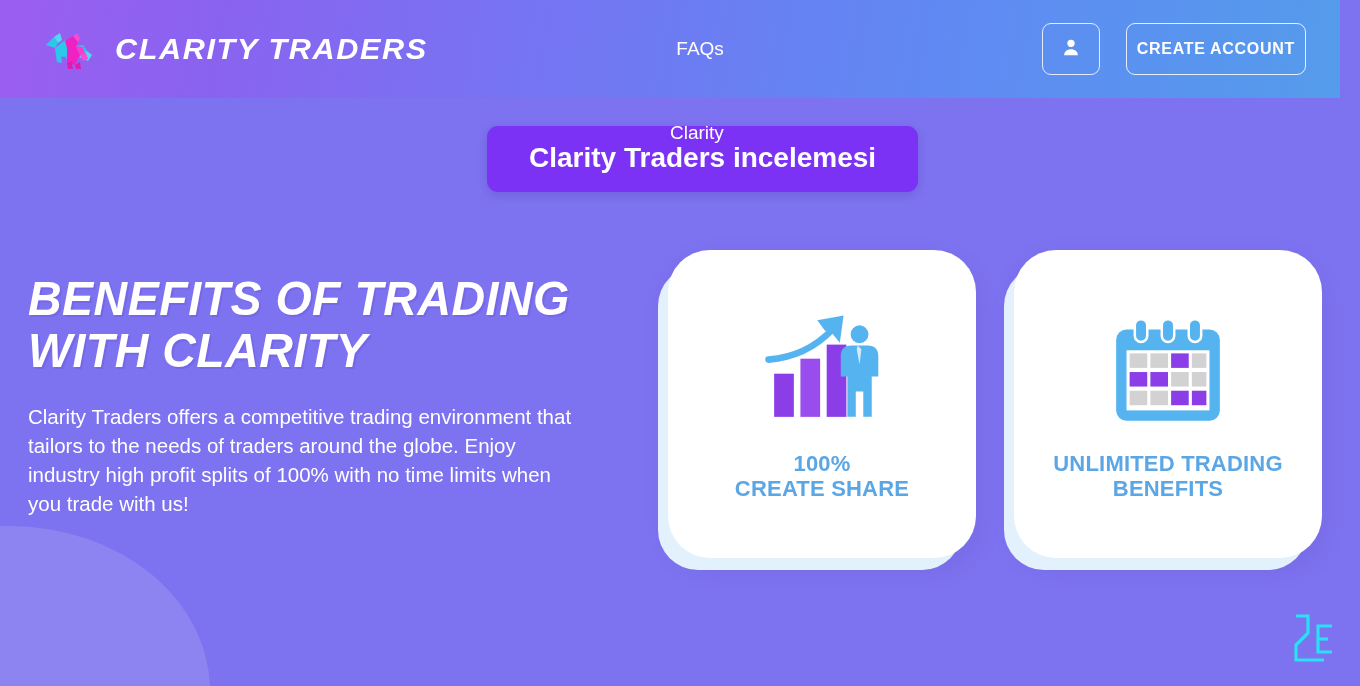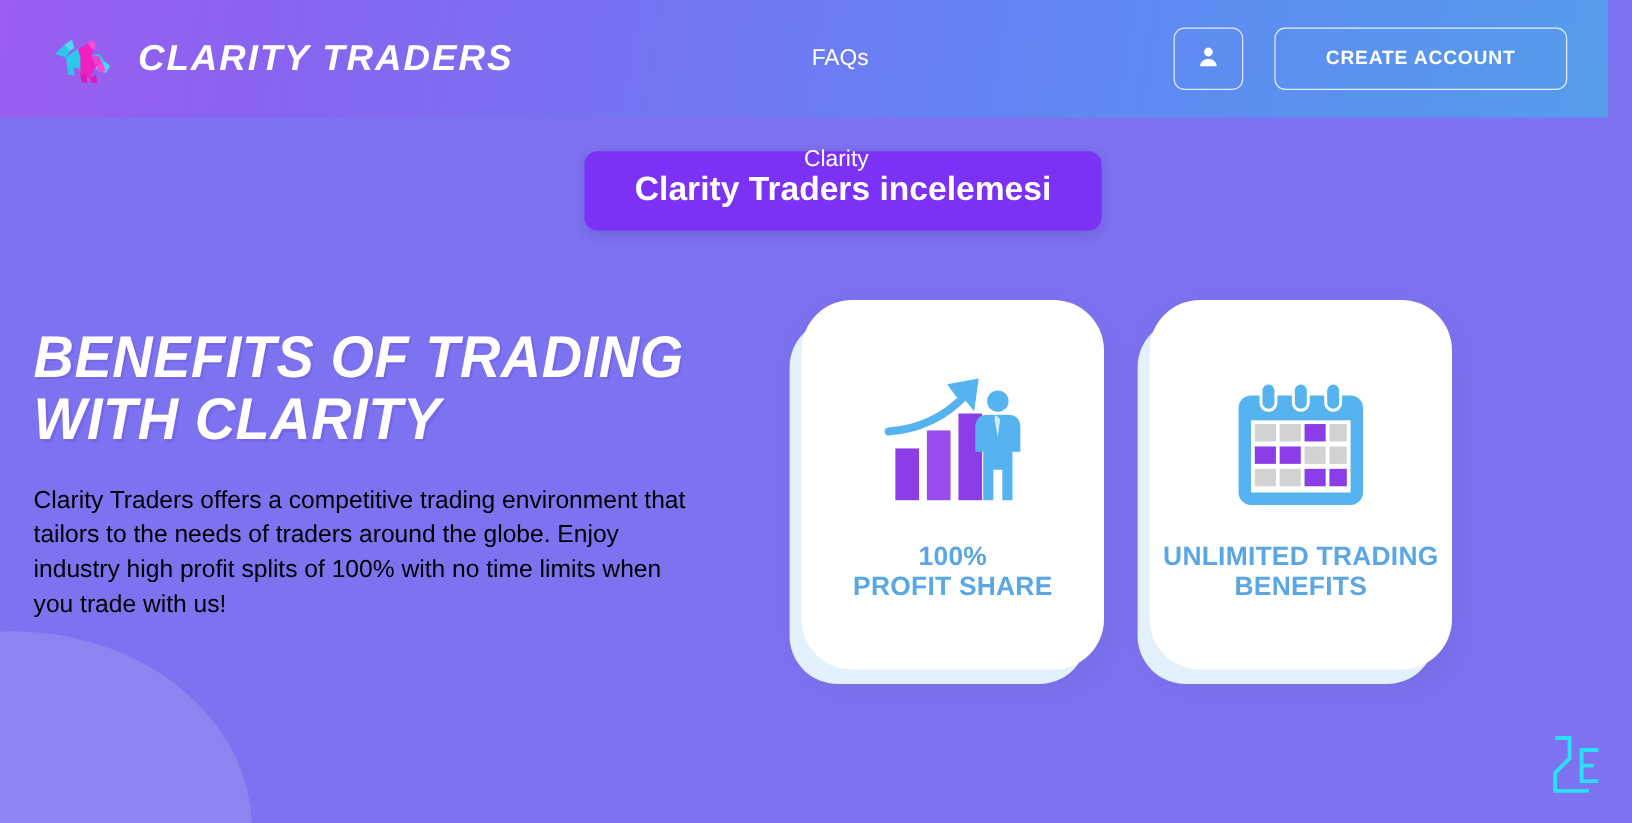--- a/index.html
+++ b/index.html
@@ -38,21 +38,21 @@
     cursor:pointer;
   }
 
   .header-actions { display:flex; align-items:center; gap:26px; margin-left:auto; margin-right:34px; }
   .icon-btn {
     width:58px; height:52px; border:1.6px solid rgba(255,255,255,.82);
     border-radius:9px; background:transparent; cursor:pointer;
     display:flex; align-items:center; justify-content:center;
   }
   .cta-btn {
-    height:52px; padding:0 42px; border:1.6px solid rgba(255,255,255,.85);
+    height:52px; padding:0 10px; border:1.6px solid rgba(255,255,255,.85);
     border-radius:9px; background:transparent; cursor:pointer;
     color:#fff; font-size:16px; font-weight:bold; letter-spacing:.7px;
     display:flex; align-items:center; justify-content:center; white-space:nowrap;
   }
 
   
   .badge {
     position:absolute; left:487px; top:126px;
     padding:16px 42px 18px; border-radius:11px;
     background:#7c32f5; color:#fff;
@@ -63,28 +63,28 @@
   
   .left-col { position:absolute; left:28px; top:272px; width:600px; }
   .headline {
     color:#ffffff; font-size:49px; line-height:52px; font-weight:bold;
     font-style:italic; letter-spacing:.5px; text-transform:uppercase;
     transform:scaleX(.95); transform-origin:left center;
     text-shadow:2px 2px 0 rgba(90,70,200,.22);
   }
   .headline .l2 { display:block; }
   .body-text {
-    margin-top:26px; color:#000000; font-size:20.5px; line-height:29px;
+    margin-top:26px; color:#ffffff; font-size:20.5px; line-height:29px;
     max-width:556px;
   }
 
   
   .cards { position:absolute; left:668px; top:250px; display:flex; gap:38px; }
   .card {
-    position:relative; width:252px; height:308px;
+    position:relative; width:308px; height:308px;
     background:#ffffff; border-radius:42px;
     display:flex; flex-direction:column; align-items:center; justify-content:center;
     box-shadow:-12px 14px 0 -2px #e2f1fc, 0 10px 26px rgba(70,50,160,.10);
   }
   .card-icon { height:118px; display:flex; align-items:flex-end; justify-content:center; }
   .card-label {
     margin-top:26px; color:#5ba6e4; font-size:22px; font-weight:bold;
     line-height:25px; text-align:center; letter-spacing:.2px;
   }
   .card-label .big { display:block; }
@@ -174,21 +174,21 @@
 
         <g fill="#55b4ef">
           <circle cx="105" cy="22" r="9.5"></circle>
           <path d="M96 34 h18 c7 0 11 4 11 11 v22 h-7 v43 h-9 V83 h-8 v27 h-9 V67 h-7 V45 c0-7 4-11 11-11z"></path>
         </g>
         <path d="M103 34 l4 4 l-2 16 l-3 -16z" fill="#ffffff" opacity=".75"></path>
       </svg>
     </div>
     <div class="card-label">
       <span class="big">100%</span>
-      <span>PROFIT SHARE</span>
+      <span>CREATE SHARE</span>
     </div>
   </div>
 
   <div class="card">
     <div class="card-icon">
       <svg viewBox="0 0 108 104" width="112" height="108">
 
         <rect x="22" y="2" width="12" height="24" rx="6" fill="#55b4ef"></rect>
         <rect x="48" y="2" width="12" height="24" rx="6" fill="#55b4ef"></rect>
         <rect x="74" y="2" width="12" height="24" rx="6" fill="#55b4ef"></rect>

